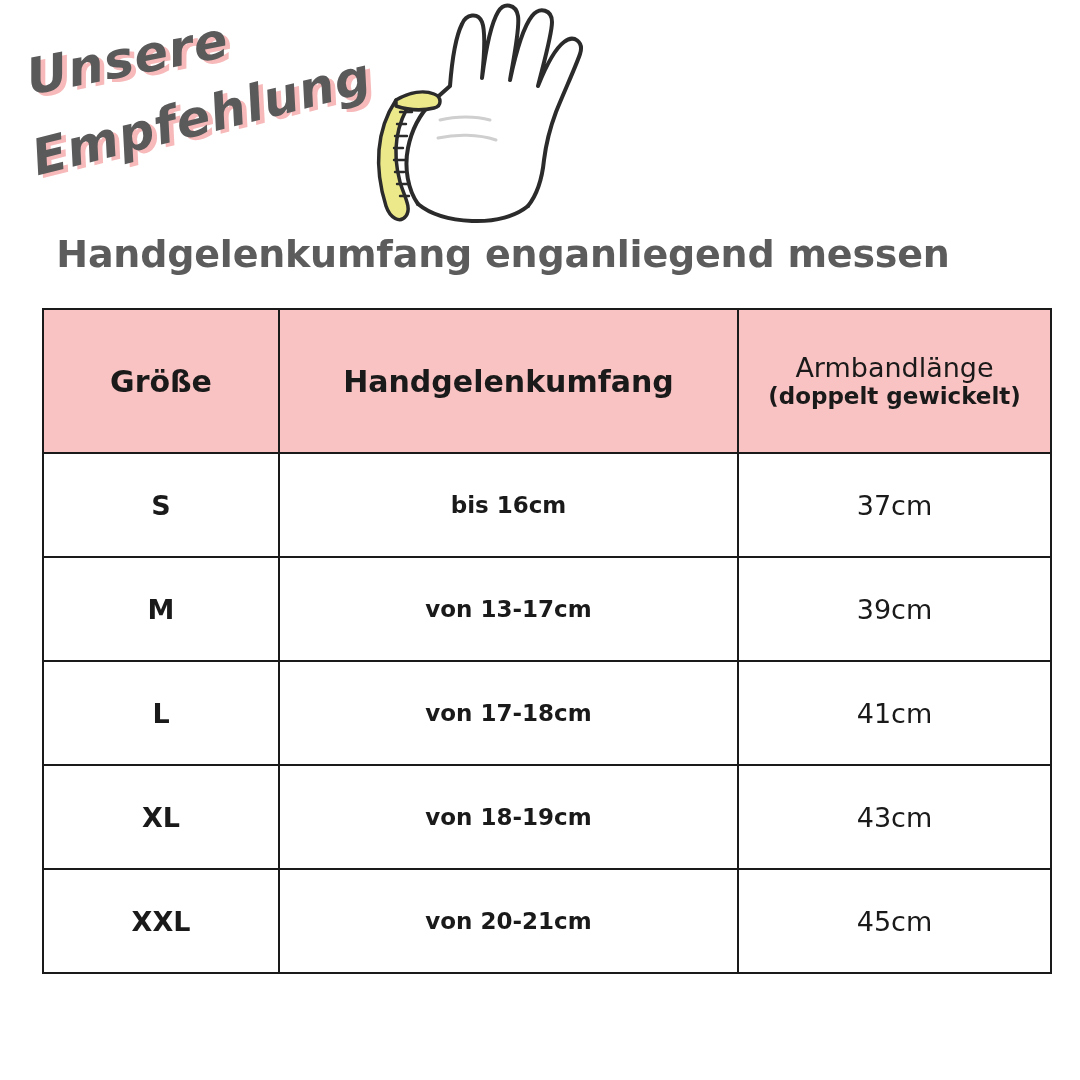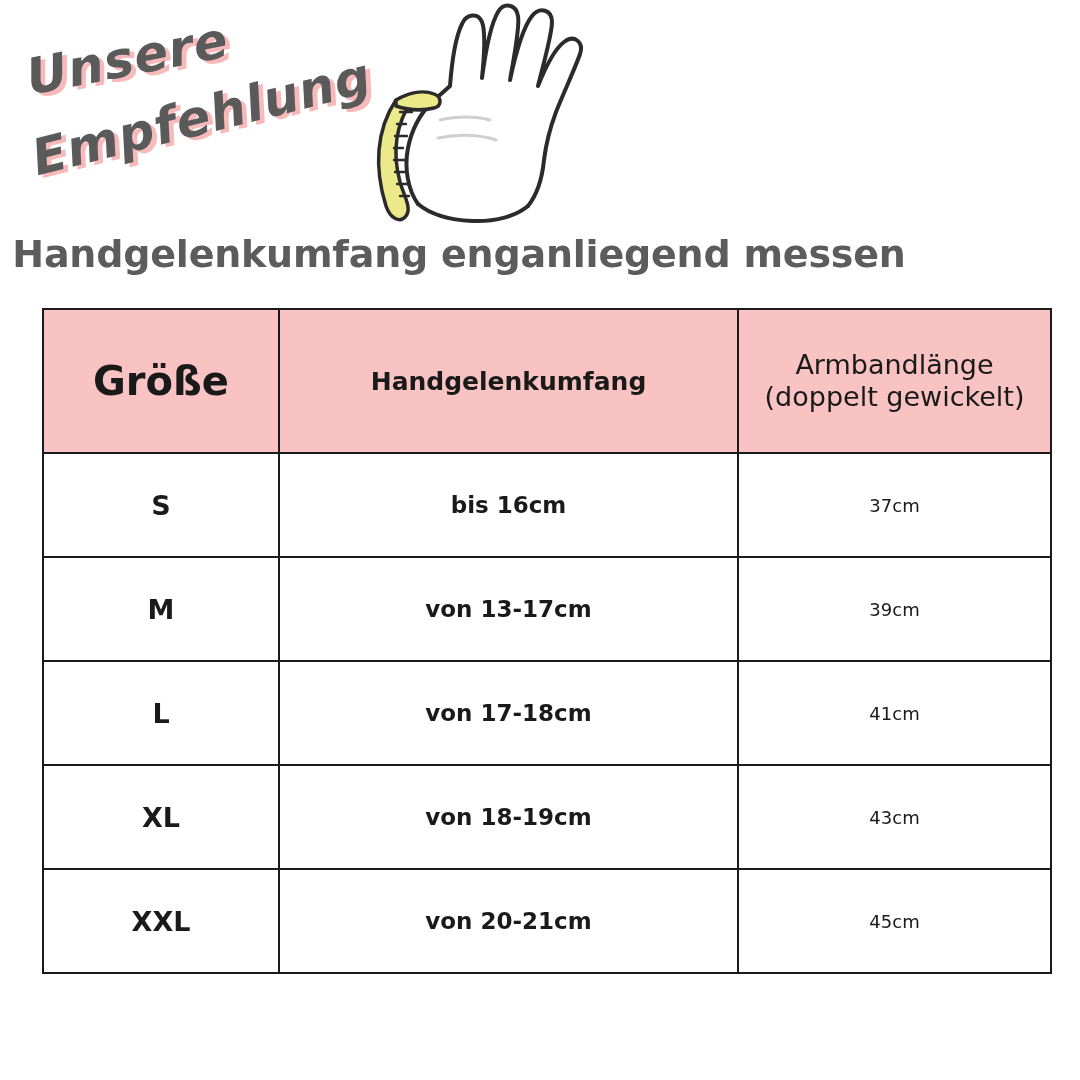--- a/index.html
+++ b/index.html
@@ -59,20 +59,21 @@
   .heading {
     position: absolute;
     left: 0;
     top: 232px;
     width: 918px;
     text-align: center;
     font-size: 38px;
     font-weight: bold;
     color: #5c5c5c;
     letter-spacing: -0.2px;
+    padding-left: 44px;
   }
 
   
   .table-wrap {
     position: absolute;
     left: 42px;
     top: 308px;
     width: 996px;
   }
   table.size-table {
@@ -85,32 +86,32 @@
     border: 2px solid #1a1a1a;
     text-align: center;
     vertical-align: middle;
     color: #1a1a1a;
   }
   thead th {
     background: #fac3c3;
     height: 140px;
     font-weight: bold;
   }
-  thead th.c0 { width: 232px; font-size: 40px; margin-top: 6px; }
-  thead th.c1 { width: 455px; font-size: 25px; }
+  thead th.c0 { width: 232px; font-size: 30px; margin-top: 6px; }
+  thead th.c1 { width: 455px; font-size: 30px; }
   thead th.c2 { width: 309px; font-size: 27px; font-weight: normal; line-height: 1.18; }
-  thead th.c2 .sub { font-size: 27px; display: block; font-weight: normal; }
+  thead th.c2 .sub { font-size: 23px; display: block; font-weight: bold; }
 
   tbody td {
     height: 100px;
     background: #ffffff;
   }
   tbody td.c0 { font-size: 27px; font-weight: bold; }
   tbody td.c1 { font-size: 23px; font-weight: bold; }
-  tbody td.c2 { font-size: 18px; font-weight: normal; }
+  tbody td.c2 { font-size: 27px; font-weight: normal; }
 </style>
 </head>
 <body>
 
 <div class="badge">
   <div class="badge-line l1">Unsere</div>
   <div class="badge-line l2">Empfehlung</div>
 </div>
 
 <div class="hand-art">

